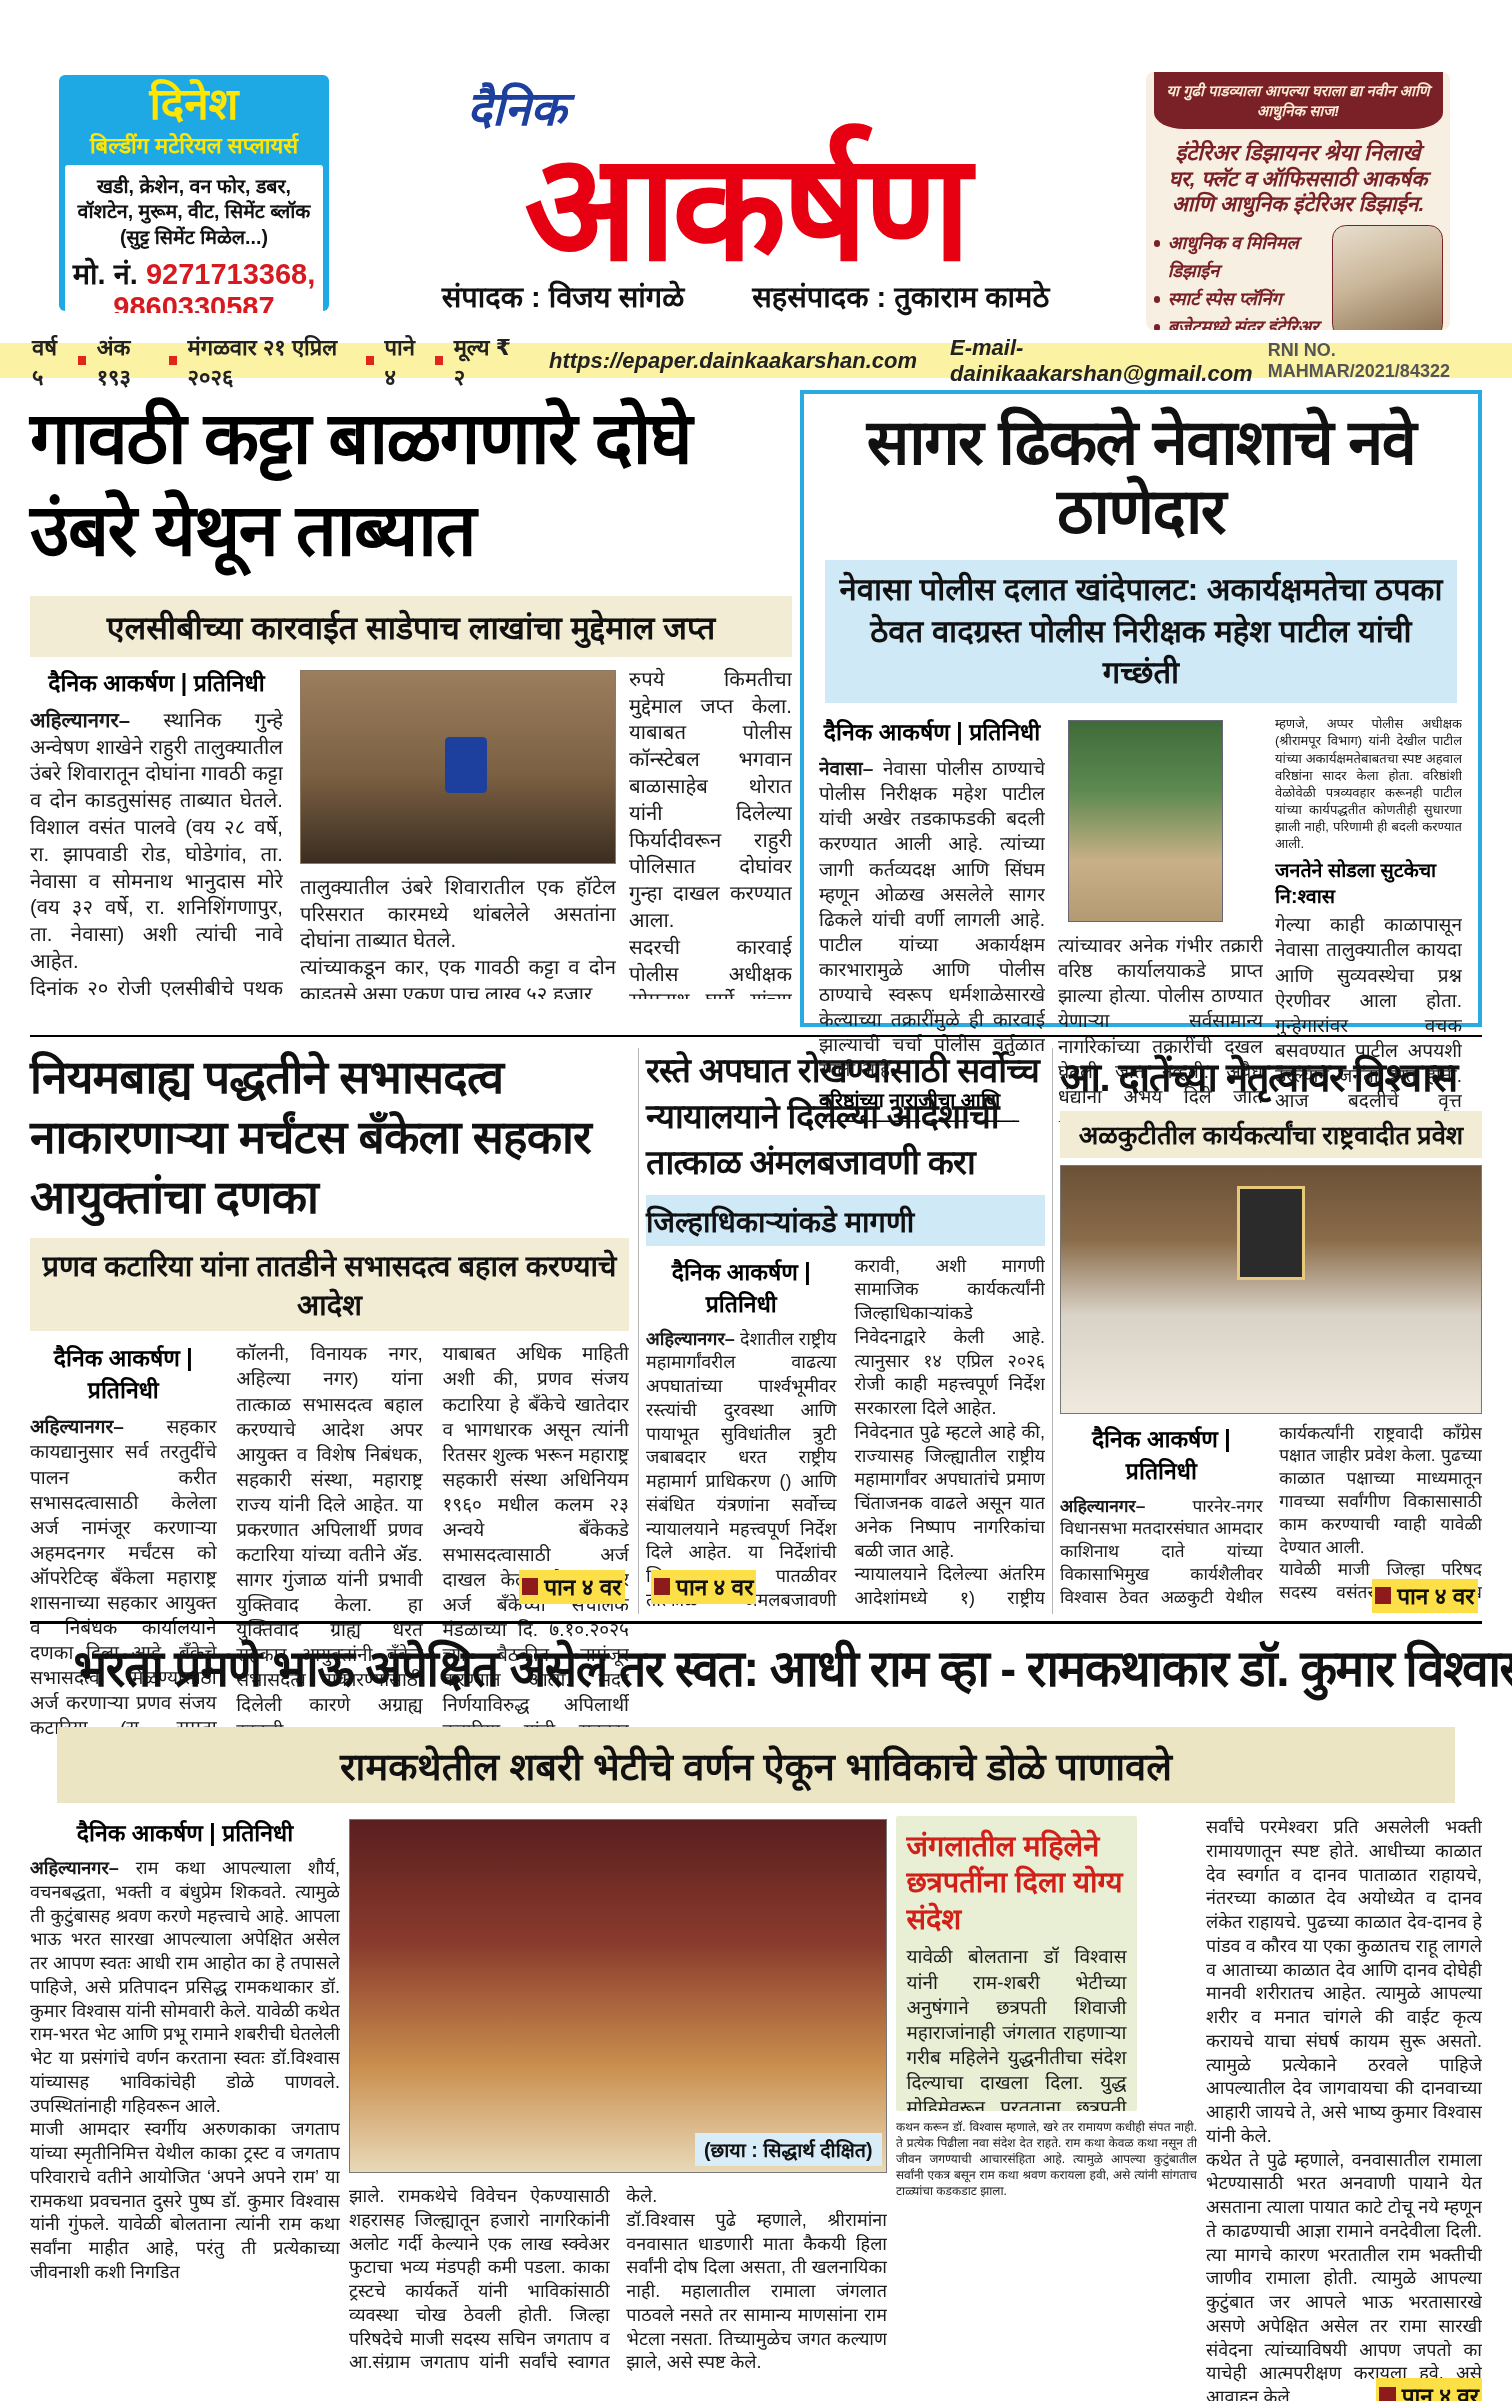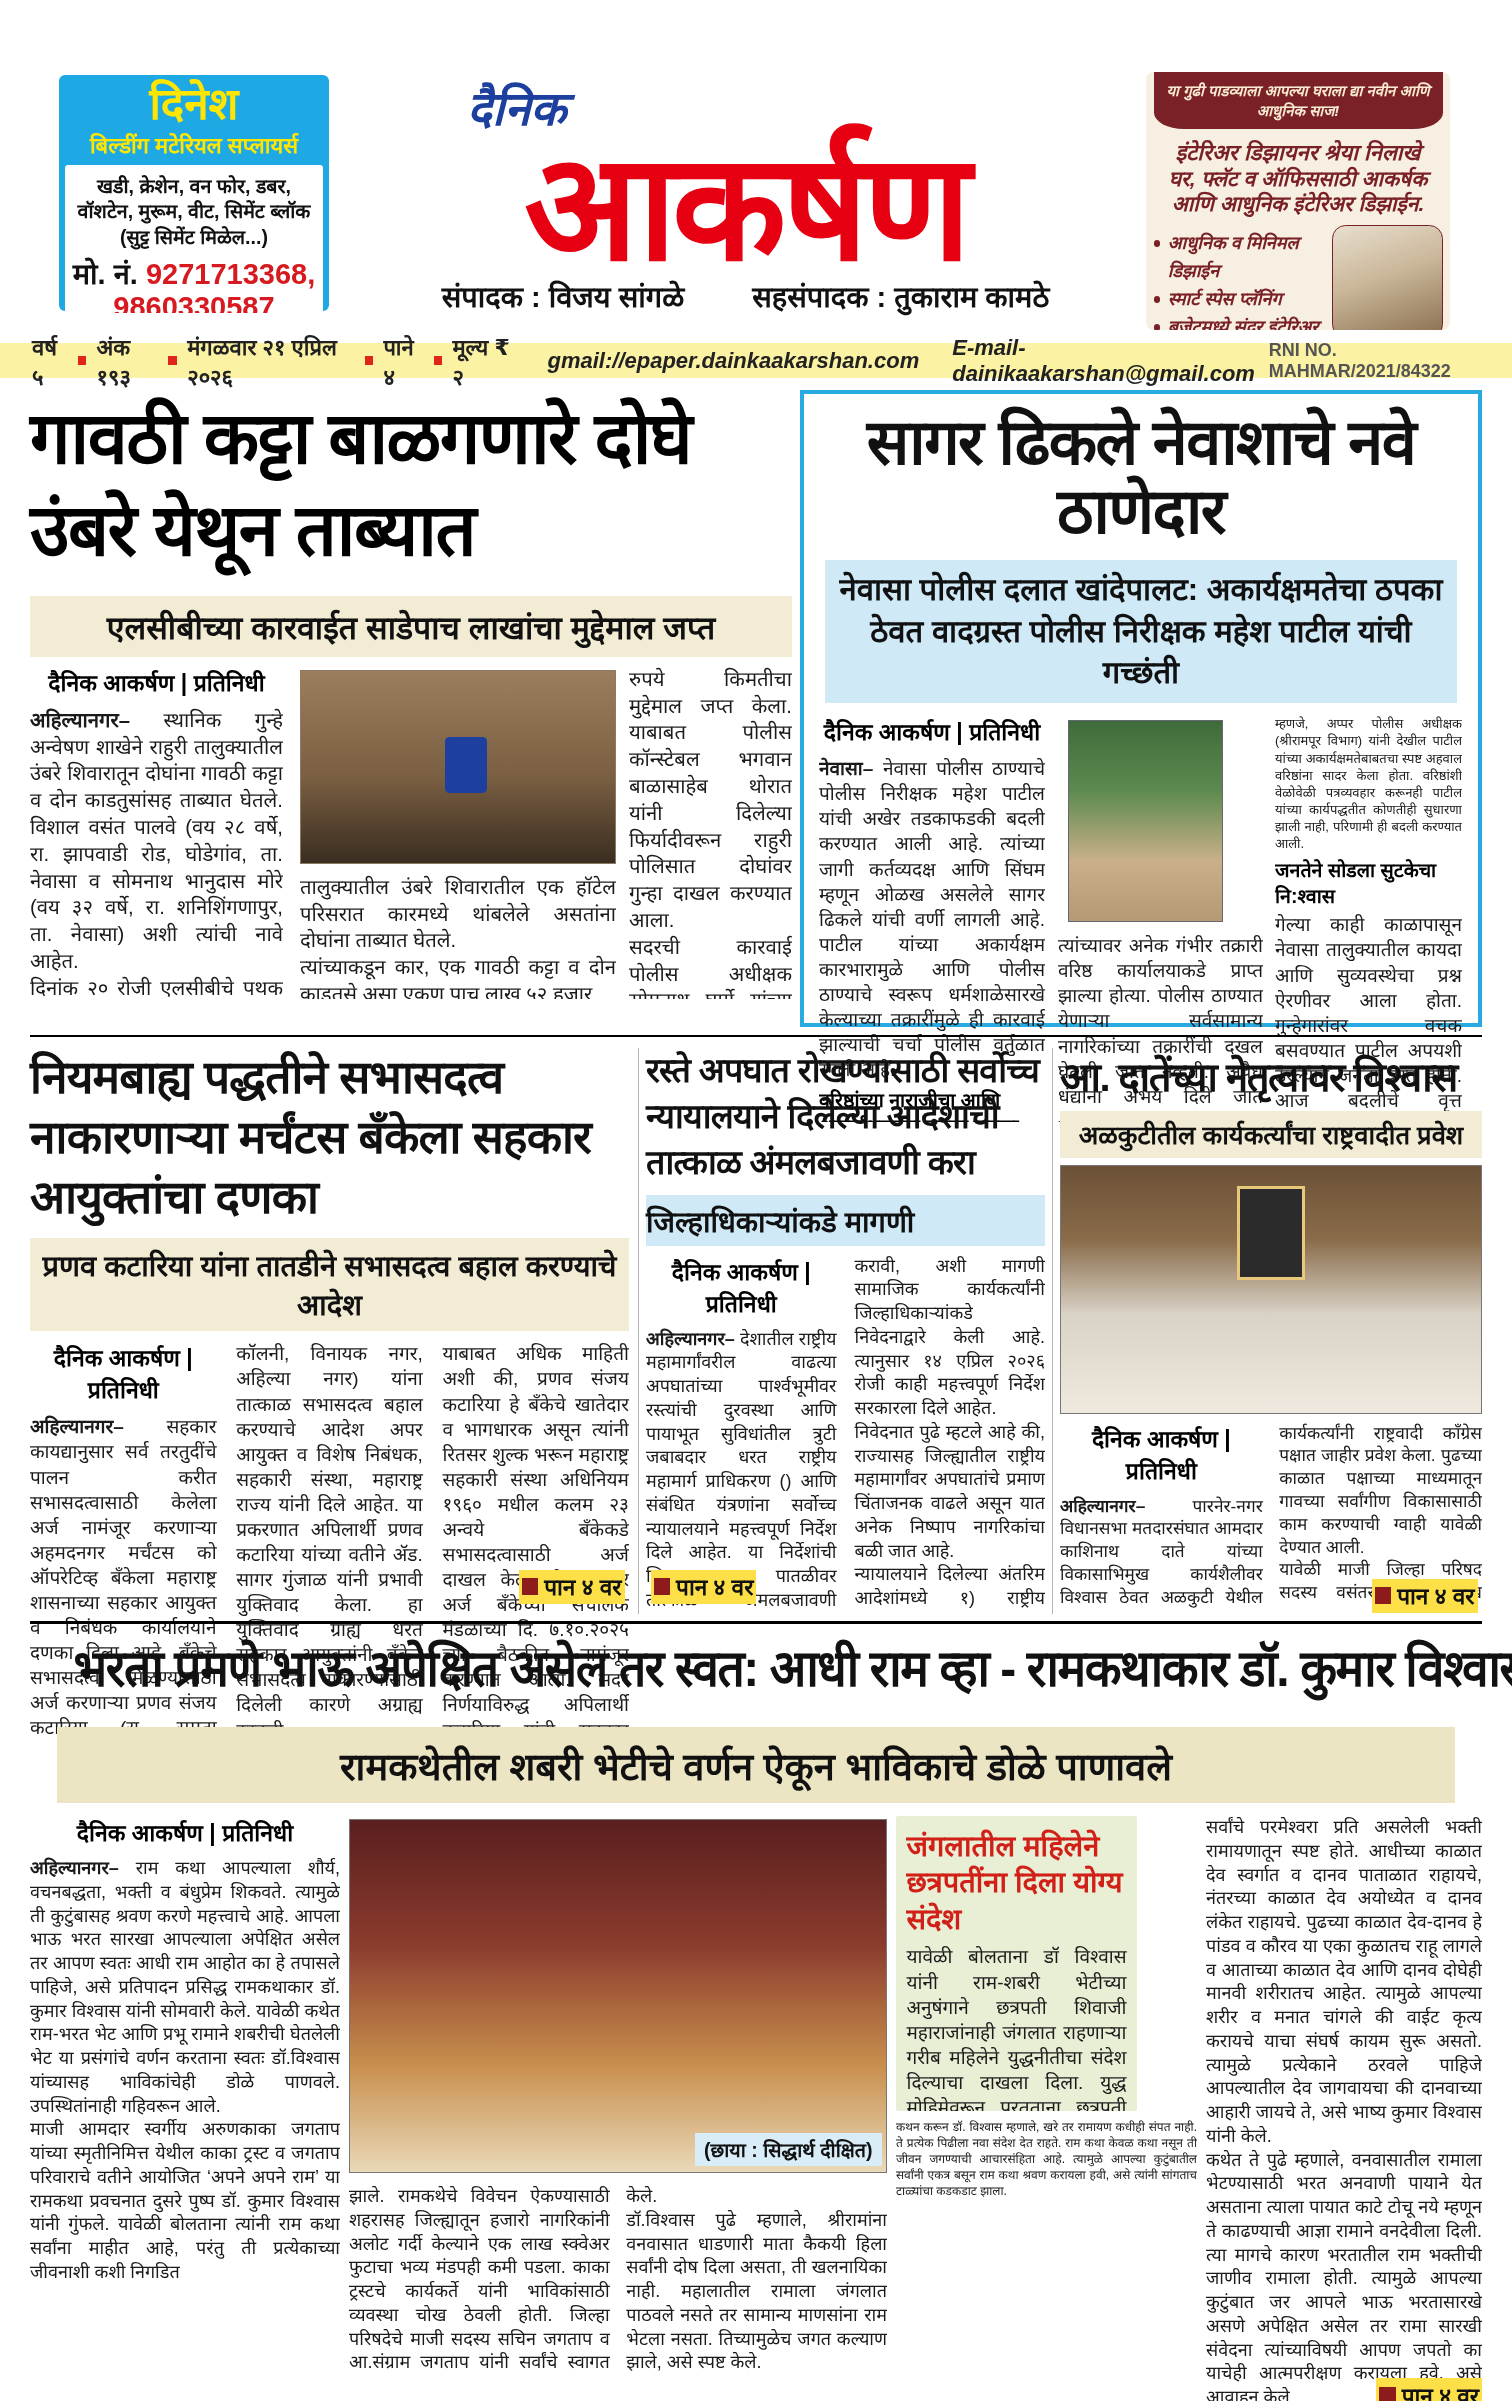--- a/index.html
+++ b/index.html
@@ -176,21 +176,21 @@
   <div class="dateline">
     <span class="dl-seg">वर्ष ५</span>
       <span class="dl-sep"></span>
     <span class="dl-seg">अंक १९३</span>
       <span class="dl-sep"></span>
     <span class="dl-seg">मंगळवार २१ एप्रिल २०२६</span>
       <span class="dl-sep"></span>
     <span class="dl-seg">पाने ४</span>
       <span class="dl-sep"></span>
     <span class="dl-seg">मूल्य ₹ २</span>
-    <span class="dl-url">gmail://epaper.dainkaakarshan.com</span>
+    <span class="dl-url">https://epaper.dainkaakarshan.com</span>
     <span class="dl-email">E-mail- dainikaakarshan@gmail.com</span>
     <span class="dl-rni">RNI NO. MAHMAR/2021/84322</span>
   </div>
 
   <div class="story1">
     <div class="s1-h">गावठी कट्टा बाळगणारे दोघे उंबरे येथून ताब्यात</div>
     <div class="s1-sub">एलसीबीच्या कारवाईत साडेपाच लाखांचा मुद्देमाल जप्त</div>
     <div class="s1-body">
       <div class="s1-col1">
         <div class="byline">दैनिक आकर्षण | प्रतिनिधी</div>

